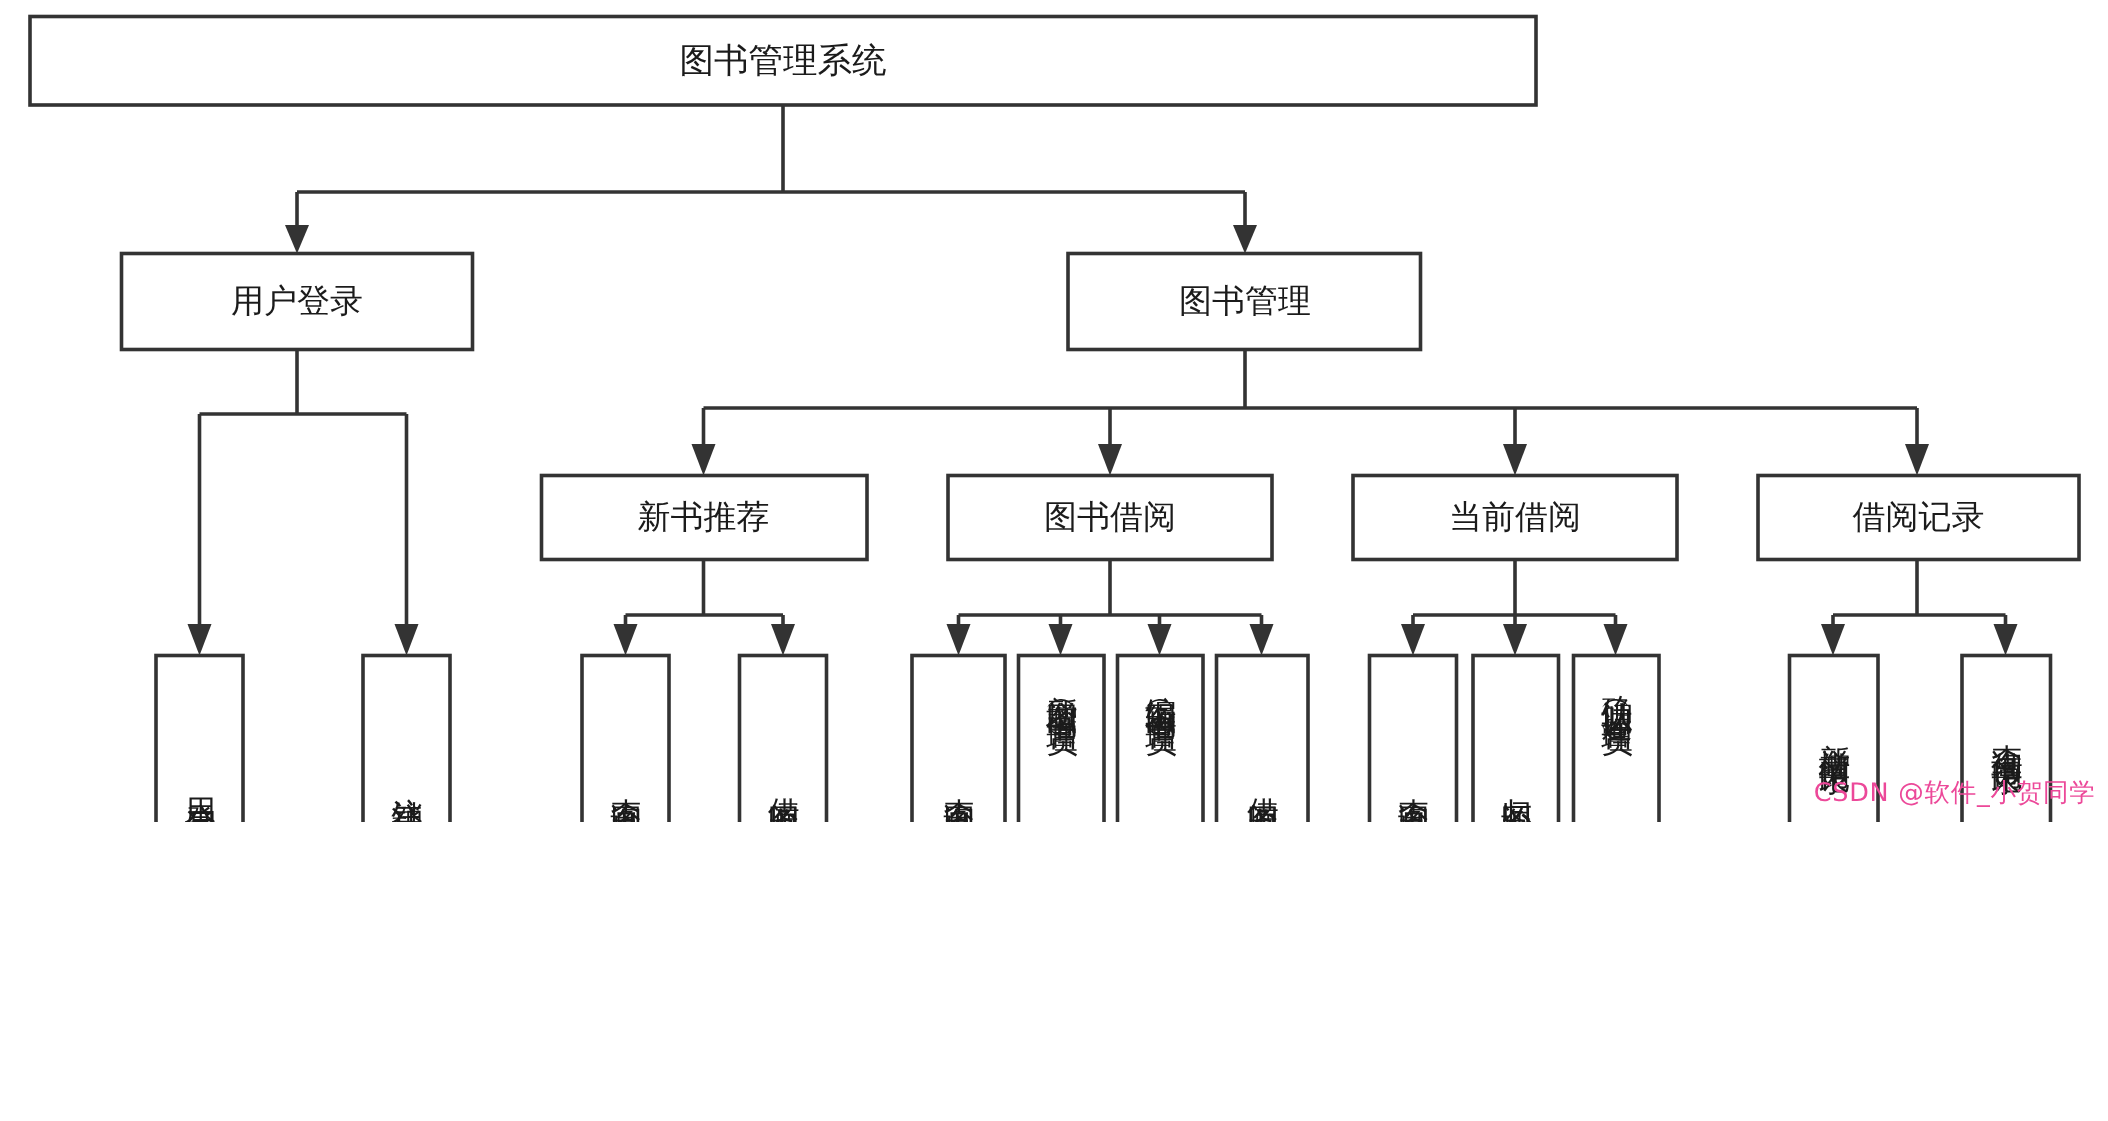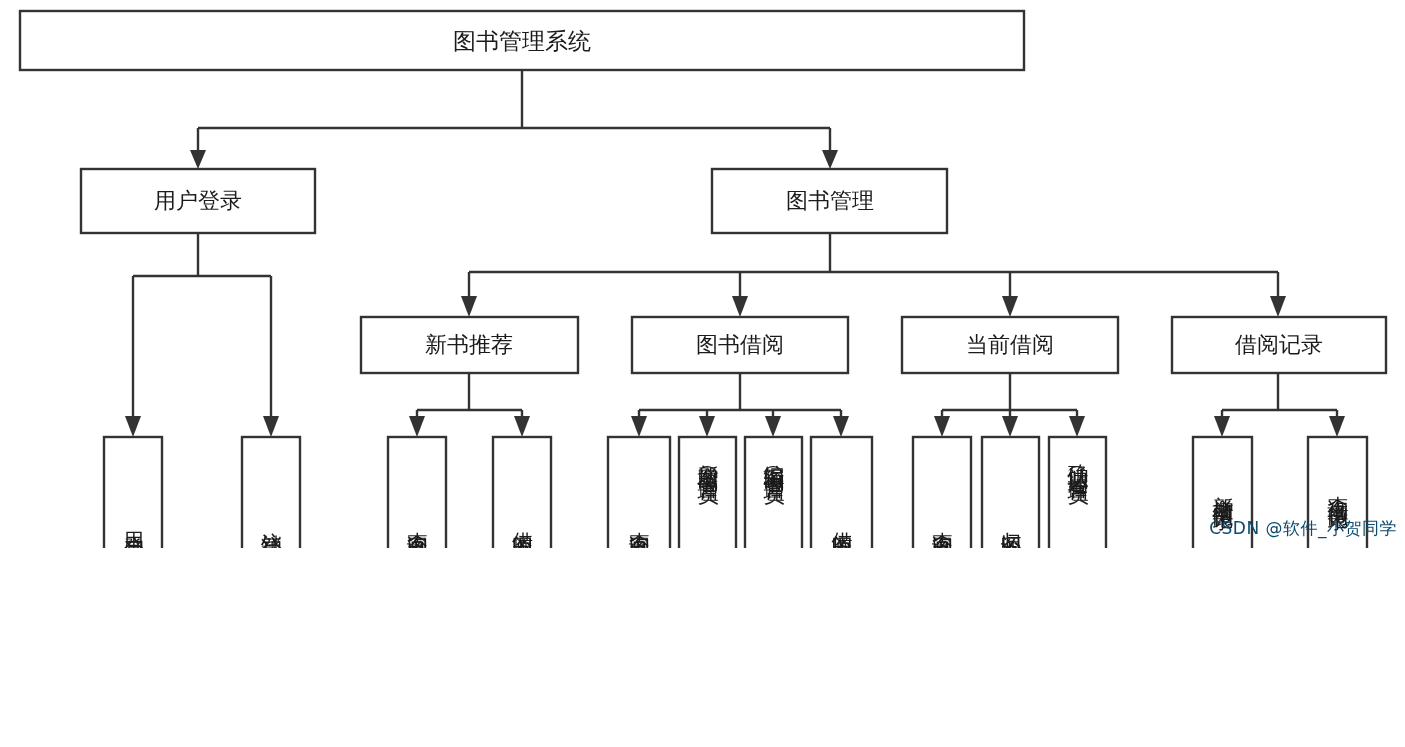--- a/index.html
+++ b/index.html
@@ -70,21 +70,21 @@
     letter-spacing: 3px;
     color: #1b1b1b;
     white-space: nowrap;
   }
   #watermark {
     position: absolute;
     right: 8px;
     bottom: 8px;
     font-family: "DejaVu Sans", "Liberation Sans", sans-serif;
     font-size: 17px;
-    color: #0c4a6e;
+    color: #ec4899;
     letter-spacing: 0.5px;
     white-space: nowrap;
   }
 </style>
 </head>
 <body>
 
 <div id="diagram-root">
 
   <svg id="tree-svg" viewBox="0 0 1405 747">

